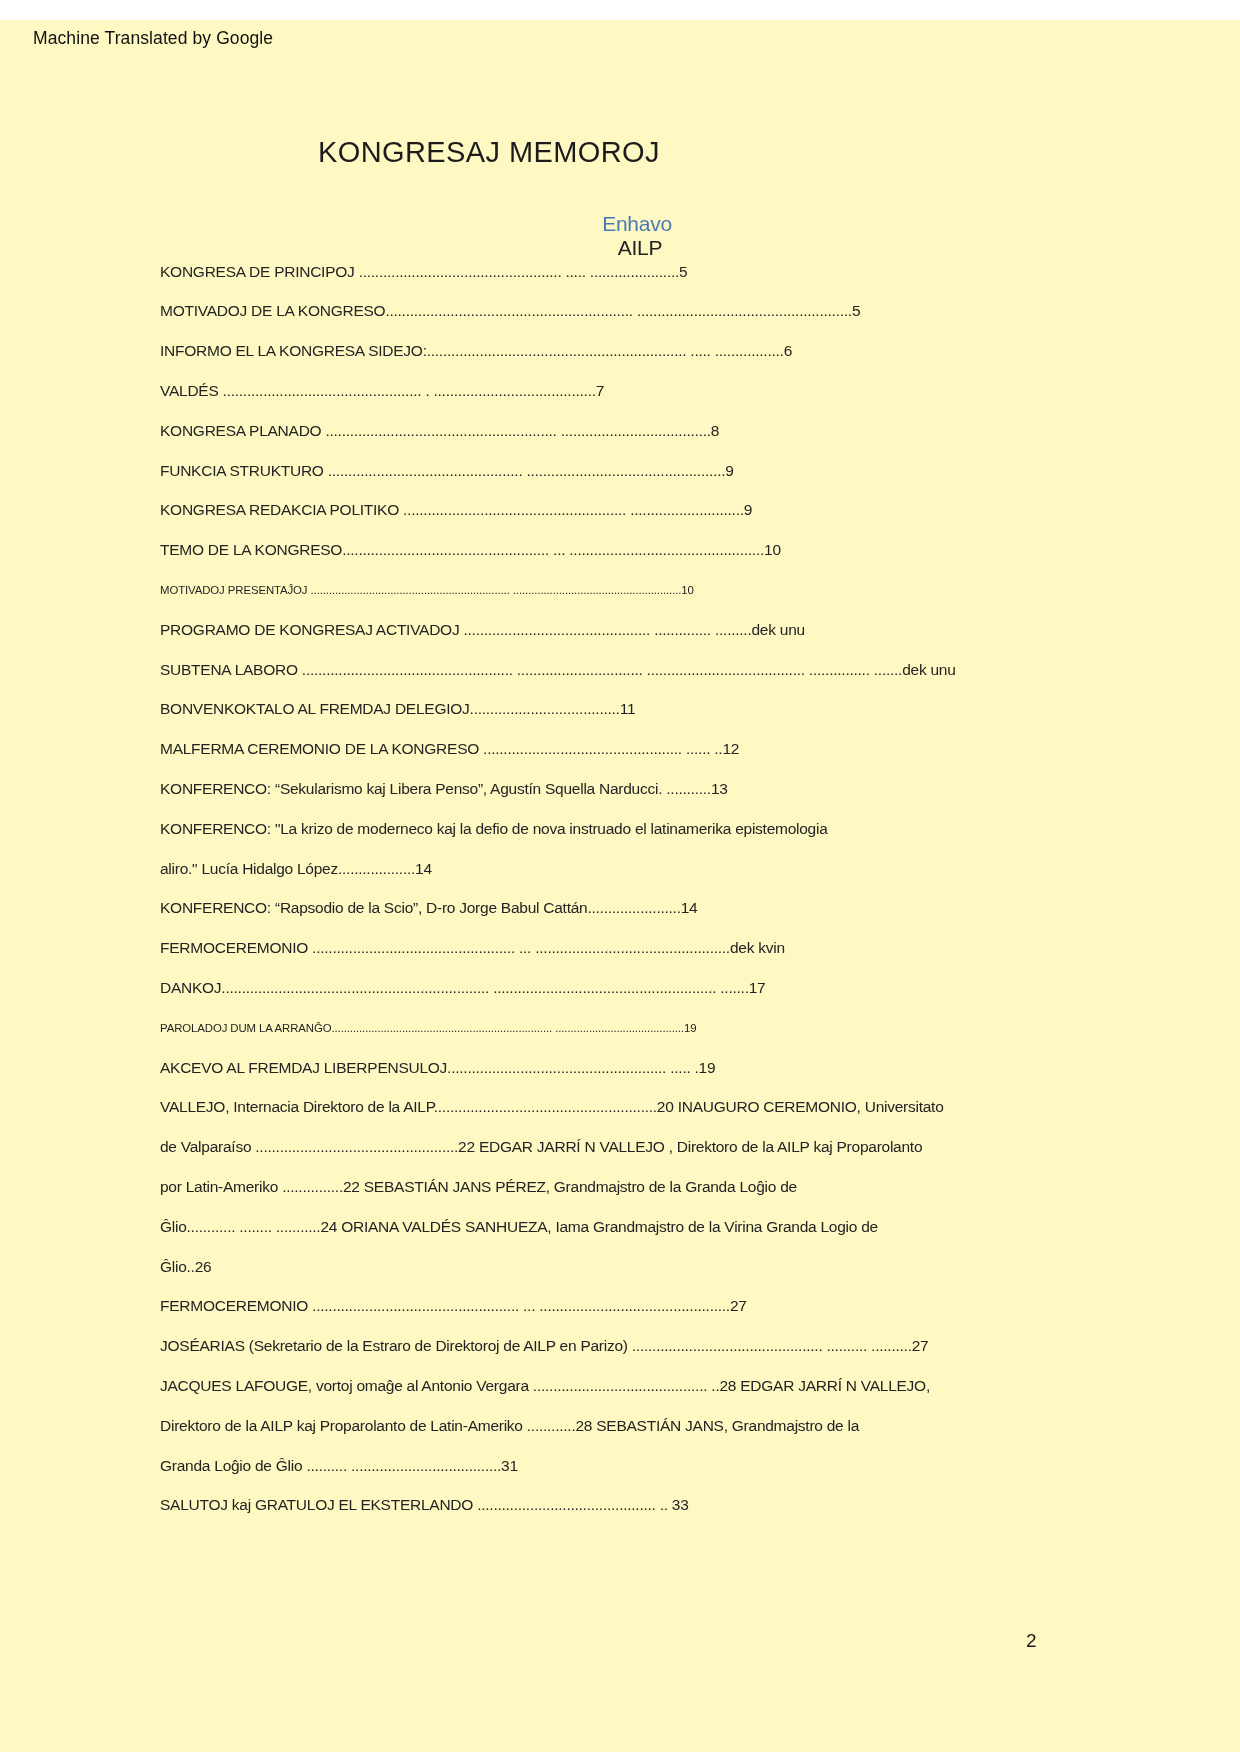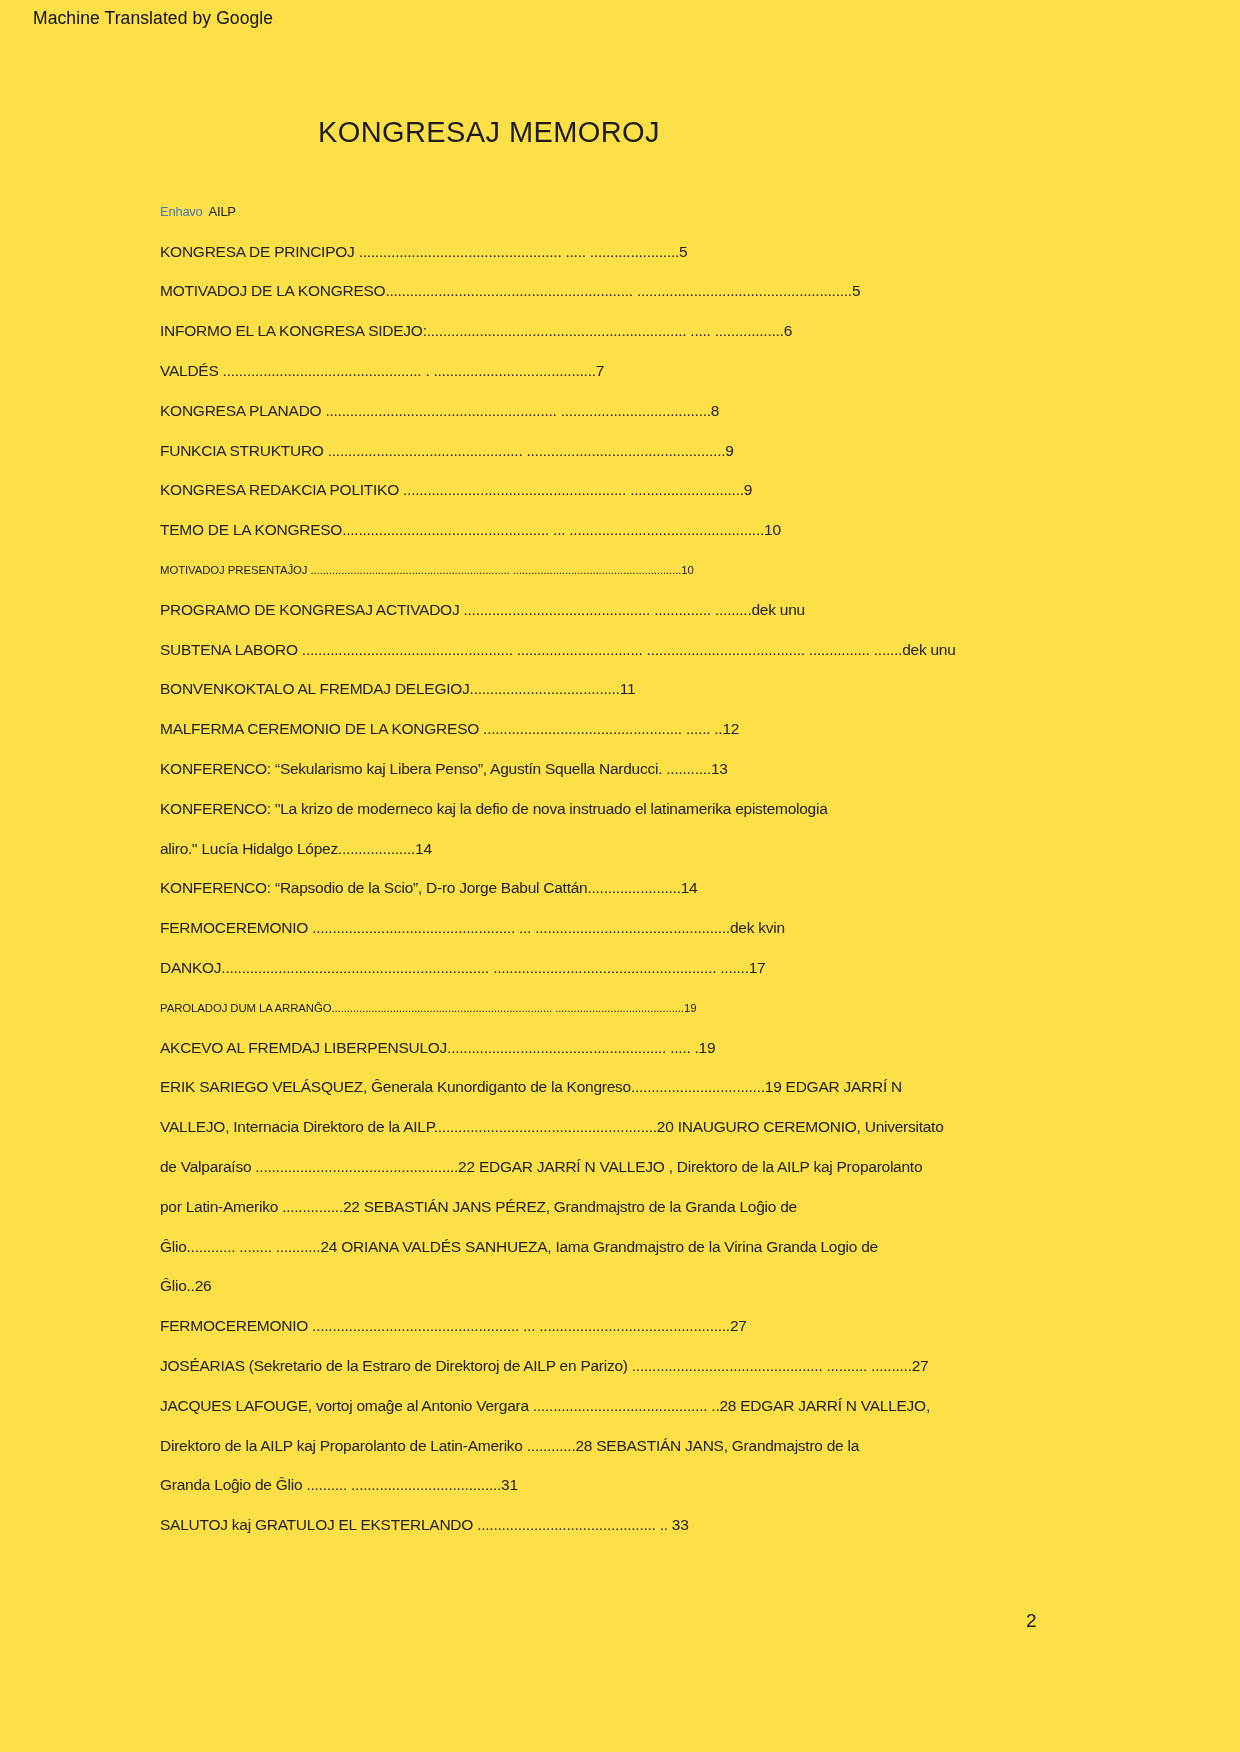--- a/index.html
+++ b/index.html
@@ -4,21 +4,21 @@
 <style>
   * { margin: 0; padding: 0; box-sizing: border-box; }
   html, body { background: #ffffff; }
   body {
     width: 1240px; height: 1752px;
     font-family: "Liberation Sans", "DejaVu Sans", sans-serif;
     color: #212121;
     position: relative;
     overflow: hidden;
   }
-  .sheet { position: absolute; inset: 0; background: #fde047; }
+  .sheet { position: absolute; inset: 0; background: #fef9c3; margin-top: 20px; }
   .banner {
     position: absolute; left: 33px; top: 8px;
     font-size: 17.5px; color: #111111;
     letter-spacing: 0.1px;
   }
   .doc-title {
     position: absolute; left: 318px; top: 116px;
     font-size: 29px; font-weight: 400; color: #1c1c1c;
     letter-spacing: 0.4px; white-space: nowrap;
   }
@@ -27,21 +27,21 @@
   }
   .line {
     height: 39.8px;
     display: flex; align-items: center;
     font-size: 15.5px; color: #232323;
     letter-spacing: -0.25px;
     white-space: nowrap; overflow: visible;
   }
   .line.small { font-size: 11.4px; letter-spacing: -0.1px; }
   .line.heading .link { color: #4a7ab5; margin-right: 6px; }
-  .line.heading { font-size: 13px; }
+  .line.heading { font-size: 21px; flex-direction: column; }
   .page-number {
     position: absolute; left: 1026px; top: 1610px;
     font-size: 19px; color: #1c1c1c;
   }
 </style>
 </head>
 <body>
 
 <div class="sheet">
 
@@ -68,21 +68,20 @@
     <div class="line">BONVENKOKTALO AL FREMDAJ DELEGIOJ.....................................11</div>
     <div class="line">MALFERMA CEREMONIO DE LA KONGRESO ................................................. ...... ..12</div>
     <div class="line">KONFERENCO: “Sekularismo kaj Libera Penso”, Agustín Squella Narducci. ...........13</div>
     <div class="line">KONFERENCO: "La krizo de moderneco kaj la defio de nova instruado el latinamerika epistemologia</div>
     <div class="line">aliro." Lucía Hidalgo López...................14</div>
     <div class="line">KONFERENCO: “Rapsodio de la Scio”, D-ro Jorge Babul Cattán.......................14</div>
     <div class="line">FERMOCEREMONIO .................................................. ... ................................................dek kvin</div>
     <div class="line">DANKOJ.................................................................. ....................................................... .......17</div>
     <div class="line small">PAROLADOJ DUM LA ARRANĜO........................................................................ ..........................................19</div>
     <div class="line">AKCEVO AL FREMDAJ LIBERPENSULOJ...................................................... ..... .19</div>
-    <div class="line">ERIK SARIEGO VELÁSQUEZ, Ĝenerala Kunordiganto de la Kongreso.................................19 EDGAR JARRÍ N</div>
     <div class="line">VALLEJO, Internacia Direktoro de la AILP.......................................................20 INAUGURO CEREMONIO, Universitato</div>
     <div class="line">de Valparaíso ..................................................22 EDGAR JARRÍ N VALLEJO , Direktoro de la AILP kaj Proparolanto</div>
     <div class="line">por Latin-Ameriko ...............22 SEBASTIÁN JANS PÉREZ, Grandmajstro de la Granda Loĝio de</div>
     <div class="line">Ĝlio............ ........ ...........24 ORIANA VALDÉS SANHUEZA, Iama Grandmajstro de la Virina Granda Logio de</div>
     <div class="line">Ĝlio..26</div>
     <div class="line">FERMOCEREMONIO ................................................... ... ...............................................27</div>
     <div class="line">JOSÉARIAS (Sekretario de la Estraro de Direktoroj de AILP en Parizo) ............................................... .......... ..........27</div>
     <div class="line">JACQUES LAFOUGE, vortoj omaĝe al Antonio Vergara ........................................... ..28 EDGAR JARRÍ N VALLEJO,</div>
     <div class="line">Direktoro de la AILP kaj Proparolanto de Latin-Ameriko ............28 SEBASTIÁN JANS, Grandmajstro de la</div>
     <div class="line">Granda Loĝio de Ĝlio .......... .....................................31</div>

